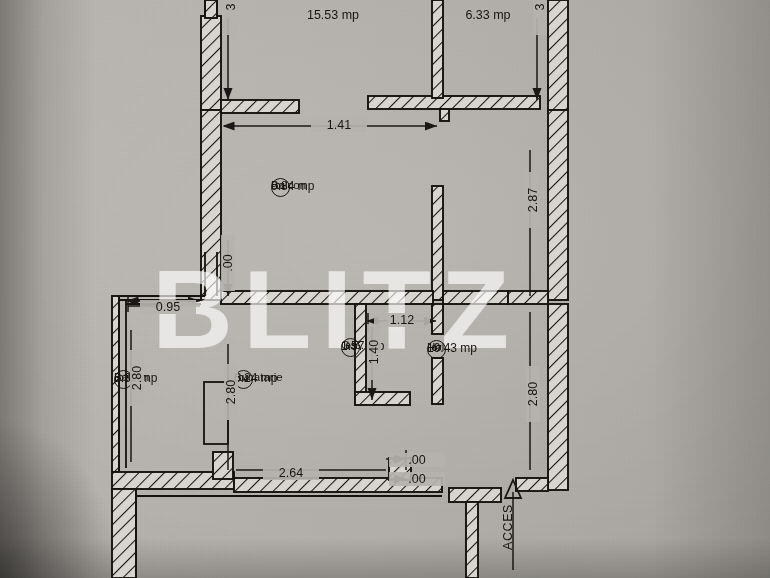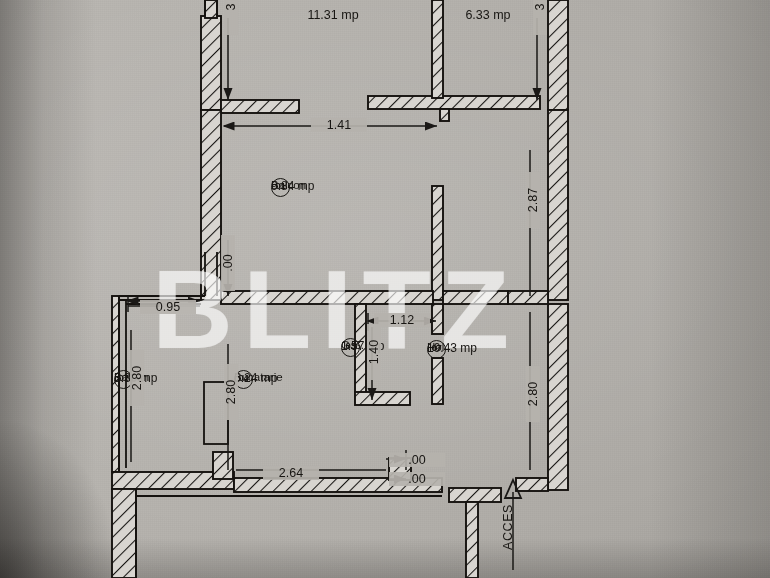--- a/index.html
+++ b/index.html
@@ -208,21 +208,21 @@
       <div style="position: absolute; left: 271px; top: 178px; width: 120px; color: rgb(24, 22, 19); font-family: &quot;Liberation Sans&quot;, sans-serif; white-space: nowrap; text-align: center;">
         <div style="position: absolute; margin: 0px auto; width: 17px; height: 17px; border: 1.7px solid rgb(24, 22, 19); border-radius: 50%; font-size: 9.5px; line-height: 14px; font-weight: 600; letter-spacing: -0.3px; color: rgb(24, 22, 19); font-family: &quot;Liberation Sans&quot;, sans-serif; white-space: nowrap; text-align: center;">01</div>
         <div style="position: absolute; font-size: 11.5px; margin-top: 1px; color: rgb(24, 22, 19); font-family: &quot;Liberation Sans&quot;, sans-serif; white-space: nowrap; text-align: center;">Balcon</div>
         <div style="position: absolute; font-size: 12px; margin-top: 1px; color: rgb(24, 22, 19); font-family: &quot;Liberation Sans&quot;, sans-serif; white-space: nowrap; text-align: center;">9.84 mp</div>
       </div>
       <div style="position: absolute; left: 114px; top: 370px; width: 120px; color: rgb(24, 22, 19); font-family: &quot;Liberation Sans&quot;, sans-serif; white-space: nowrap; text-align: center;">
         <div style="position: absolute; margin: 0px auto; width: 17px; height: 17px; border: 1.7px solid rgb(24, 22, 19); border-radius: 50%; font-size: 9.5px; line-height: 14px; font-weight: 600; letter-spacing: -0.3px; color: rgb(24, 22, 19); font-family: &quot;Liberation Sans&quot;, sans-serif; white-space: nowrap; text-align: center;">07</div>
         <div style="position: absolute; font-size: 11.5px; margin-top: 1px; color: rgb(24, 22, 19); font-family: &quot;Liberation Sans&quot;, sans-serif; white-space: nowrap; text-align: center;">Balcon</div>
         <div style="position: absolute; font-size: 12px; margin-top: 1px; color: rgb(24, 22, 19); font-family: &quot;Liberation Sans&quot;, sans-serif; white-space: nowrap; text-align: center;">3.30 mp</div>
       </div>
-      <div style="position: absolute; left: 278px; top: 8px; width: 110px; font-size: 12.5px; color: rgb(24, 22, 19); font-family: &quot;Liberation Sans&quot;, sans-serif; white-space: nowrap; text-align: center;">11.31 mp</div>
+      <div style="position: absolute; left: 278px; top: 8px; width: 110px; font-size: 12.5px; color: rgb(24, 22, 19); font-family: &quot;Liberation Sans&quot;, sans-serif; white-space: nowrap; text-align: center;">15.53 mp</div>
       <div style="position: absolute; left: 433px; top: 8px; width: 110px; font-size: 12.5px; color: rgb(24, 22, 19); font-family: &quot;Liberation Sans&quot;, sans-serif; white-space: nowrap; text-align: center;">6.33 mp</div>
       <div style="position: absolute; left: 311px; top: 118px; width: 56px; font-size: 12.5px; color: rgb(24, 22, 19); font-family: &quot;Liberation Sans&quot;, sans-serif; white-space: nowrap; text-align: center; background: rgba(181, 178, 173, 0.92);">1.41</div>
       <div style="position: absolute; left: 140px; top: 300px; width: 56px; font-size: 12.5px; color: rgb(24, 22, 19); font-family: &quot;Liberation Sans&quot;, sans-serif; white-space: nowrap; text-align: center; background: rgba(181, 178, 173, 0.92);">0.95</div>
       <div style="position: absolute; left: 374px; top: 313px; width: 56px; font-size: 12.5px; color: rgb(24, 22, 19); font-family: &quot;Liberation Sans&quot;, sans-serif; white-space: nowrap; text-align: center; background: rgba(181, 178, 173, 0.92);">1.12</div>
       <div style="position: absolute; left: 263px; top: 466px; width: 56px; font-size: 12.5px; color: rgb(24, 22, 19); font-family: &quot;Liberation Sans&quot;, sans-serif; white-space: nowrap; text-align: center; background: rgba(181, 178, 173, 0.92);">2.64</div>
       <div style="position: absolute; left: 389px; top: 453px; width: 56px; font-size: 12.5px; color: rgb(24, 22, 19); font-family: &quot;Liberation Sans&quot;, sans-serif; white-space: nowrap; text-align: center; background: rgba(181, 178, 173, 0.92);">.00</div>
       <div style="position: absolute; left: 389px; top: 472px; width: 56px; font-size: 12.5px; color: rgb(24, 22, 19); font-family: &quot;Liberation Sans&quot;, sans-serif; white-space: nowrap; text-align: center; background: rgba(181, 178, 173, 0.92);">.00</div>
       <div style="position: absolute; left: 203px; top: 0px; width: 56px; font-size: 12.5px; transform: rotate(-90deg); color: rgb(24, 22, 19); font-family: &quot;Liberation Sans&quot;, sans-serif; white-space: nowrap; text-align: center; background: rgba(181, 178, 173, 0.92);">3</div>
       <div style="position: absolute; left: 512px; top: 0px; width: 56px; font-size: 12.5px; transform: rotate(-90deg); color: rgb(24, 22, 19); font-family: &quot;Liberation Sans&quot;, sans-serif; white-space: nowrap; text-align: center; background: rgba(181, 178, 173, 0.92);">3</div>
       <div style="position: absolute; left: 505px; top: 193px; width: 56px; font-size: 12.5px; transform: rotate(-90deg); color: rgb(24, 22, 19); font-family: &quot;Liberation Sans&quot;, sans-serif; white-space: nowrap; text-align: center; background: rgba(181, 178, 173, 0.92);">2.87</div>

